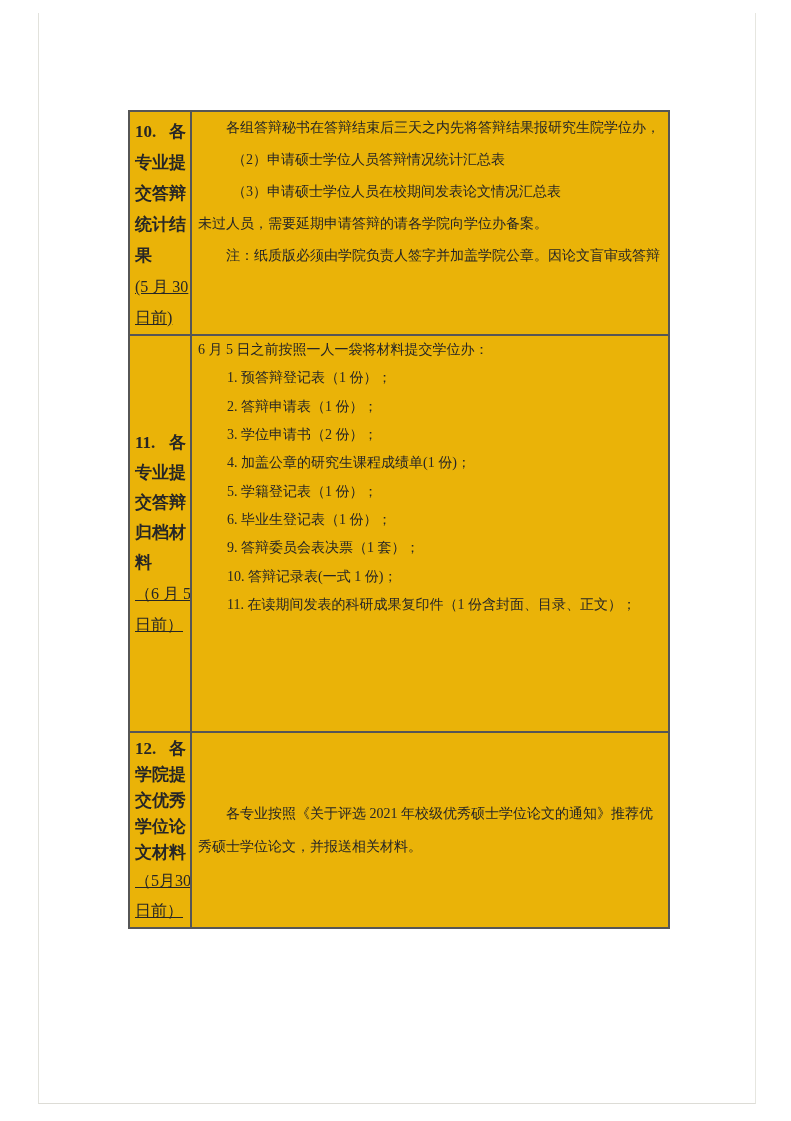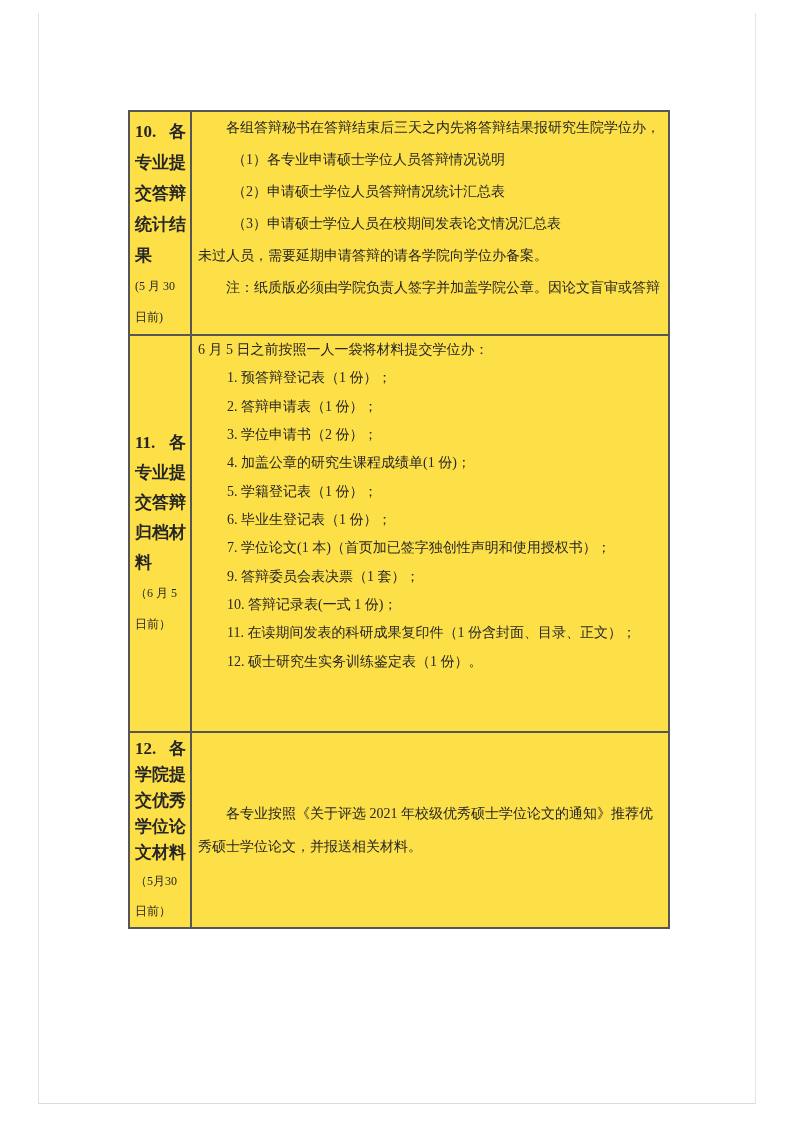--- a/index.html
+++ b/index.html
@@ -10,34 +10,34 @@
   }
   *{box-sizing:border-box;}
   
   .page-edge{
     position:absolute;left:38px;top:13px;width:718px;height:1091px;
     border-left:1px solid #e2e2dc;border-right:1px solid #e6e6e0;
     border-bottom:1px solid #dddcd6;pointer-events:none;
   }
   .doc-table{
     position:absolute;left:128px;top:110px;width:542px;
-    border:2px solid #565656;background:#fde047;
+    border:2px solid #565656;background:#eab308;
   }
   .trow{display:flex;border-bottom:2px solid #565656;}
   .trow:last-child{border-bottom:none;}
   .cell-label{
     width:62px;flex:0 0 62px;border-right:2px solid #565656;
     padding:4px 4px 0 5px;overflow:hidden;
   }
   .cell-content{flex:1;padding:0 8px 0 6px;font-size:14px;overflow:hidden;}
   .lbl{
     font-weight:bold;font-size:17px;white-space:nowrap;
     text-align:justify;text-align-last:justify;
   }
-  .date{font-size:12px;white-space:nowrap;}
+  .date{font-size:16px;white-space:nowrap;text-decoration:underline;}
   .ln{white-space:nowrap;}
   .ind-para{padding-left:28px;}
   .ind-list{padding-left:34px;}
   .ind-num{padding-left:29px;}
   
   .r0{height:224px;}
   .r0 .lbl{line-height:31px;}
   .r0 .date{line-height:31px;}
   .r0 .ln{line-height:31.9px;}
   
@@ -66,21 +66,20 @@
       <div class="lbl">10. 各</div>
       <div class="lbl">专业提</div>
       <div class="lbl">交答辩</div>
       <div class="lbl">统计结</div>
       <div class="lbl">果</div>
       <div class="date">(5 月 30</div>
       <div class="date">日前)</div>
     </div>
     <div class="cell-content">
       <div class="ln ind-para">各组答辩秘书在答辩结束后三天之内先将答辩结果报研究生院学位办，</div>
-      <div class="ln ind-list">（1）各专业申请硕士学位人员答辩情况说明</div>
       <div class="ln ind-list">（2）申请硕士学位人员答辩情况统计汇总表</div>
       <div class="ln ind-list">（3）申请硕士学位人员在校期间发表论文情况汇总表</div>
       <div class="ln">未过人员，需要延期申请答辩的请各学院向学位办备案。</div>
       <div class="ln ind-para">注：纸质版必须由学院负责人签字并加盖学院公章。因论文盲审或答辩</div>
     </div>
   </div>
 
   <div class="trow r1">
     <div class="cell-label">
       <div class="lbl">11. 各</div>
@@ -92,25 +91,23 @@
       <div class="date">日前）</div>
     </div>
     <div class="cell-content">
       <div class="ln">6 月 5 日之前按照一人一袋将材料提交学位办：</div>
       <div class="ln ind-num">1. 预答辩登记表（1 份）；</div>
       <div class="ln ind-num">2. 答辩申请表（1 份）；</div>
       <div class="ln ind-num">3. 学位申请书（2 份）；</div>
       <div class="ln ind-num">4. 加盖公章的研究生课程成绩单(1 份)；</div>
       <div class="ln ind-num">5. 学籍登记表（1 份）；</div>
       <div class="ln ind-num">6. 毕业生登记表（1 份）；</div>
-      <div class="ln ind-num">7. 学位论文(1 本)（首页加已签字独创性声明和使用授权书）；</div>
       <div class="ln ind-num">9. 答辩委员会表决票（1 套）；</div>
       <div class="ln ind-num">10. 答辩记录表(一式 1 份)；</div>
       <div class="ln ind-num">11. 在读期间发表的科研成果复印件（1 份含封面、目录、正文）；</div>
-      <div class="ln ind-num">12. 硕士研究生实务训练鉴定表（1 份）。</div>
     </div>
   </div>
 
   <div class="trow r2">
     <div class="cell-label">
       <div class="lbl">12. 各</div>
       <div class="lbl">学院提</div>
       <div class="lbl">交优秀</div>
       <div class="lbl">学位论</div>
       <div class="lbl">文材料</div>

